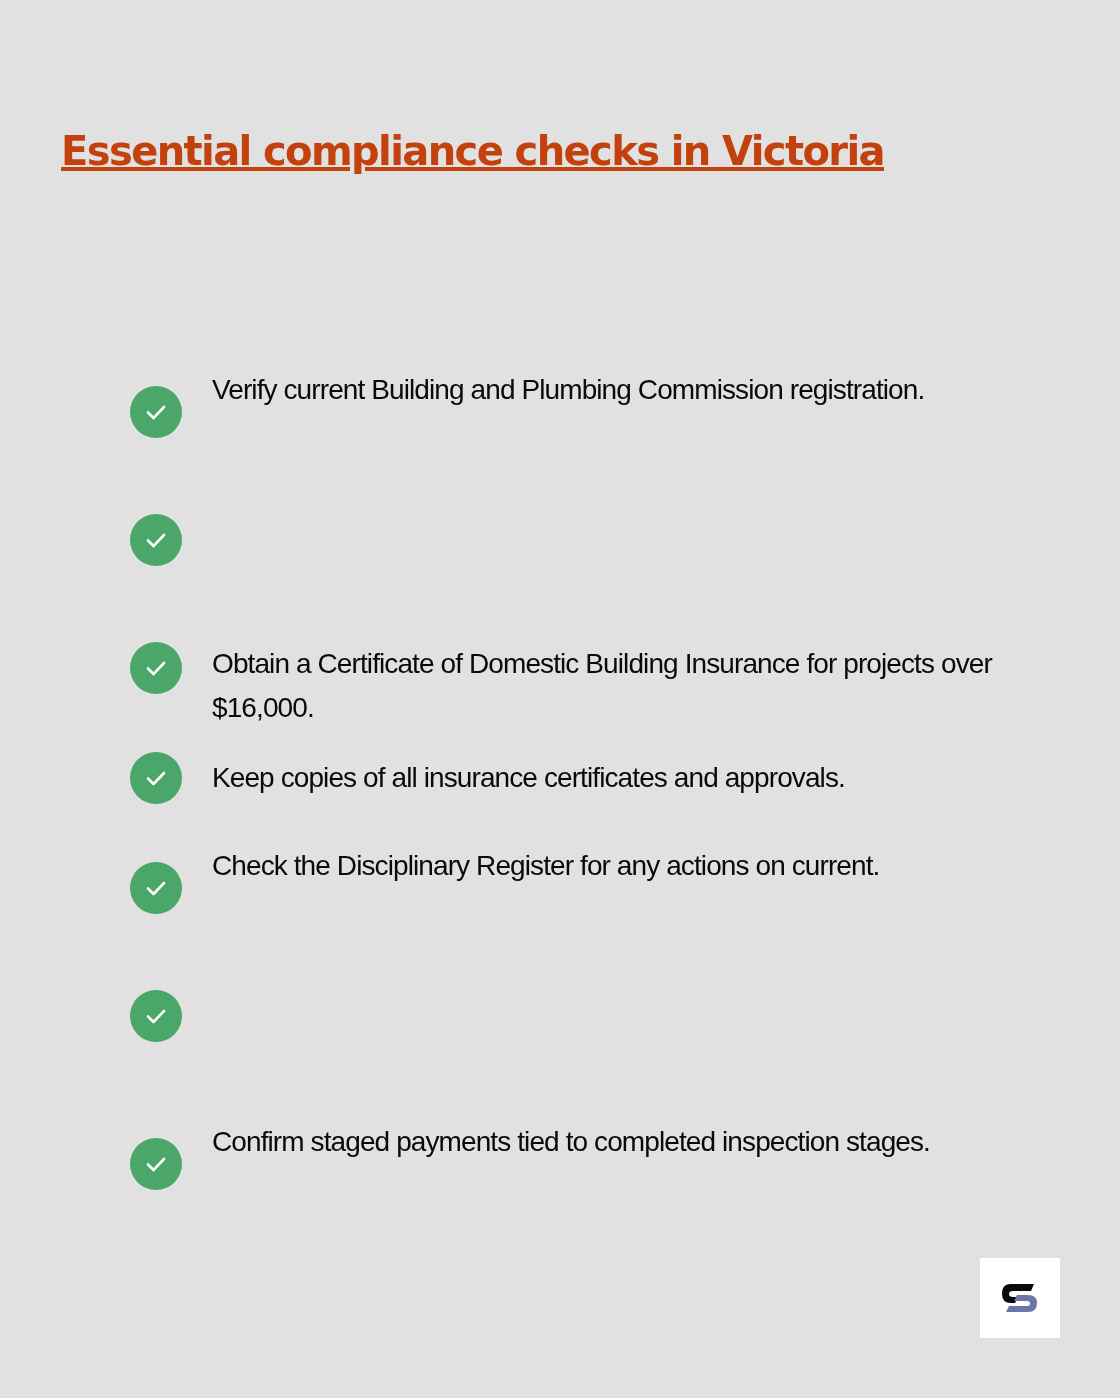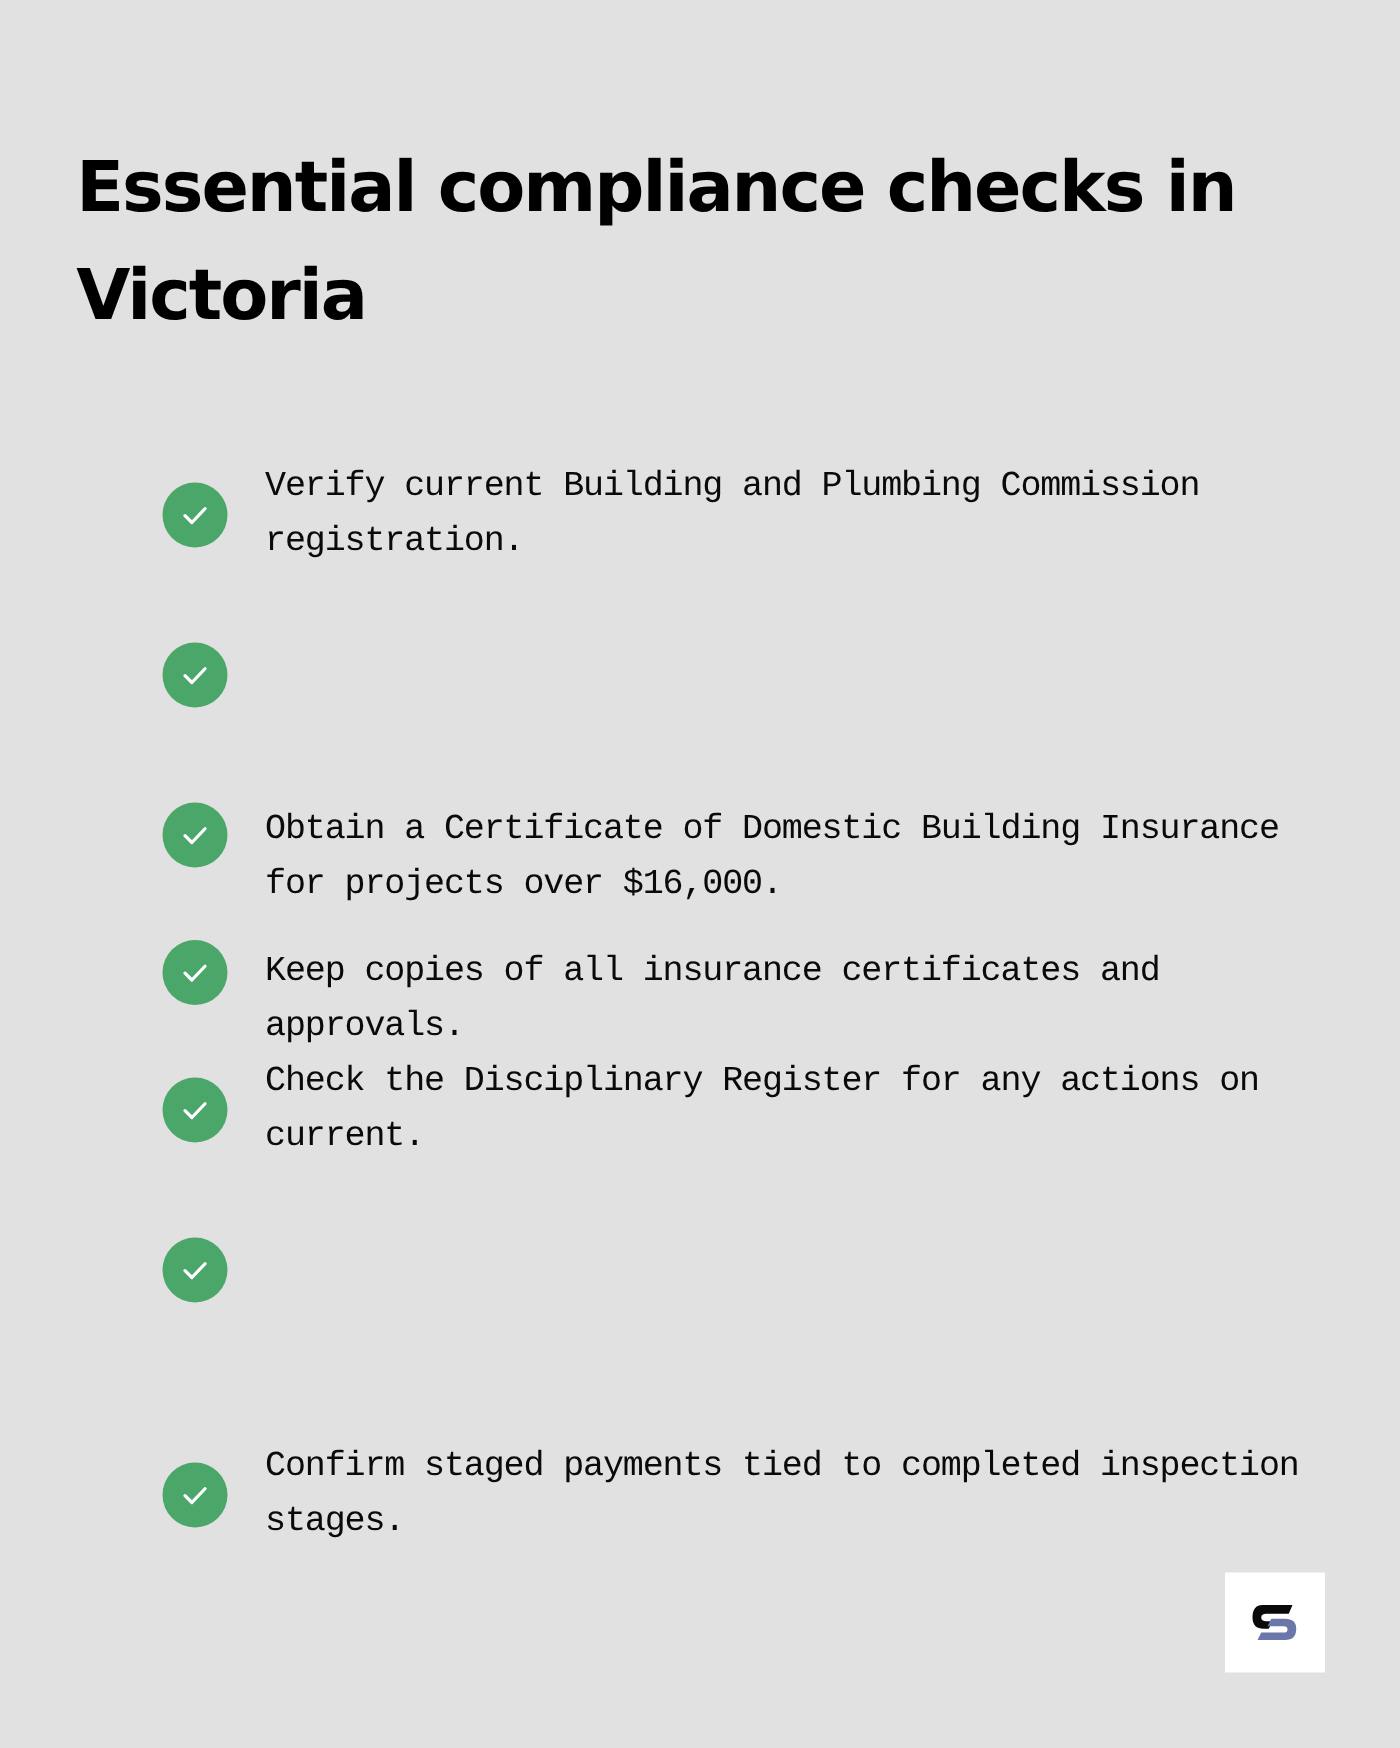--- a/index.html
+++ b/index.html
@@ -16,24 +16,25 @@
       color: #0a0a0a;
     }
     .title {
       position: absolute;
       left: 61px;
       top: 108px;
       width: 1010px;
       margin: 0;
       font-family: "DejaVu Sans", sans-serif;
       font-weight: bold;
-      font-size: 56px;
+      font-size: 40px;
       line-height: 86px;
       letter-spacing: -1.6px;
-      color: #000000;
+      color: #c2410c;
+      text-decoration: underline;
     }
     .list {
       position: absolute;
       left: 130px;
       top: 0;
       width: 920px;
       margin: 0;
       padding: 0;
       list-style: none;
     }
@@ -56,21 +57,21 @@
       justify-content: center;
     }
     .check svg {
       width: 24px;
       height: 24px;
     }
     .text {
       position: absolute;
       left: 82px;
       width: 840px;
-      font-family: Liberation Mono, monospace;
+      font-family: Liberation Sans, sans-serif;
       font-size: 28px;
       line-height: 44px;
       letter-spacing: -0.9px;
       color: #0a0a0a;
     }
     .logo {
       position: absolute;
       left: 980px;
       top: 1258px;
       width: 80px;
@@ -132,21 +133,21 @@
   </li>
 
   <li class="item" style="top:972px;height:88px;">
     <span class="check" style="top:18px;">
       <svg viewBox="0 0 24 24">
           <path d="M4 12.5 L9.5 18 L20 7" fill="none" stroke="#ffffff" stroke-width="2.6" stroke-linecap="round" stroke-linejoin="round"></path>
         </svg>
     </span>
   </li>
 
-  <li class="item" style="top:1152px;height:88px;">
+  <li class="item" style="top:1120px;height:88px;">
     <span class="check" style="top:18px;">
       <svg viewBox="0 0 24 24">
           <path d="M4 12.5 L9.5 18 L20 7" fill="none" stroke="#ffffff" stroke-width="2.6" stroke-linecap="round" stroke-linejoin="round"></path>
         </svg>
     </span>
     <span class="text" style="top:0;">Confirm staged payments tied to completed inspection stages.</span>
   </li>
 </ul>
 
 <div class="logo">

